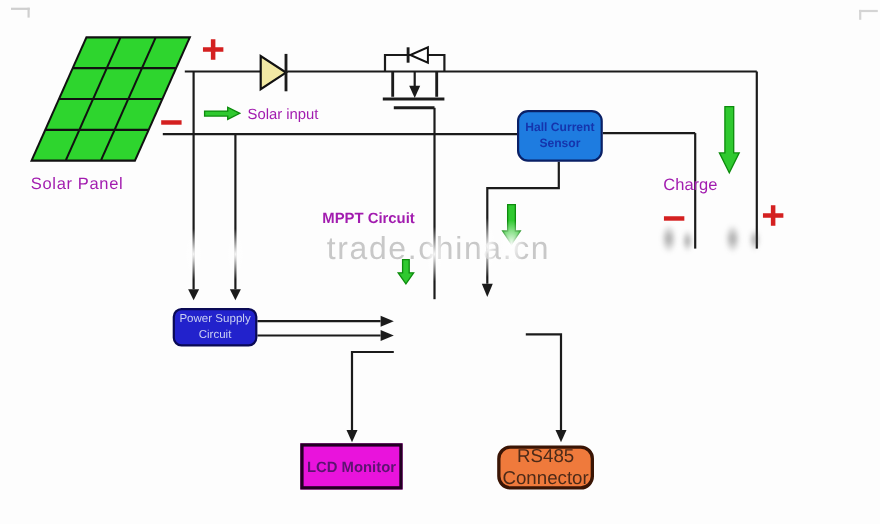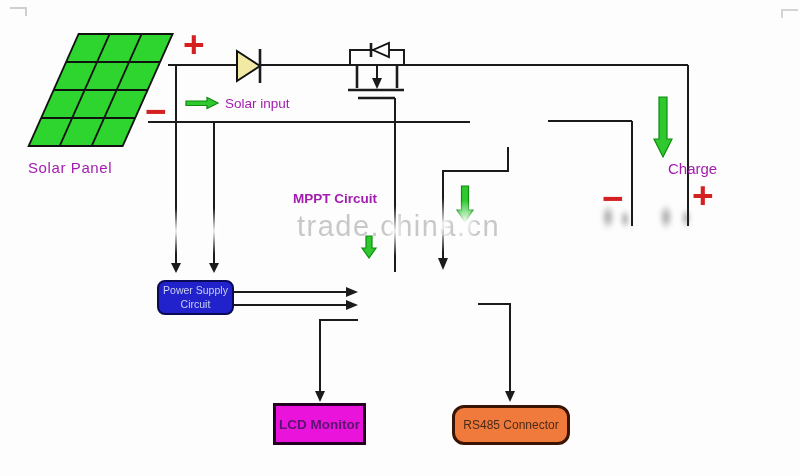--- a/index.html
+++ b/index.html
@@ -24,43 +24,43 @@
   .panel-wrap{left:78px;top:33px;width:96px;height:114px;transform:skewX(-24deg);
     transform-origin:0 0;background:#111;padding:2px}
   .panel-grid{display:grid;width:100%;height:100%;grid-template-columns:repeat(3,1fr);
     grid-template-rows:repeat(4,1fr);gap:2px;background:#111}
   .panel-cell{background:var(--panel-green)}
 
   .lbl{position:absolute;color:#a21caf;line-height:1.15}
   .lbl-solar-panel{left:28px;top:159px;font-size:15px;letter-spacing:.6px}
   .lbl-solar-input{left:225px;top:96px;font-size:13.5px}
   .lbl-mppt{left:293px;top:191px;font-size:13.5px;font-weight:700}
-  .lbl-charge{left:668px;top:160px;font-size:15px}
+  .lbl-charge{left:603px;top:160px;font-size:15px}
   .sign{position:absolute;color:var(--red);font-weight:700;line-height:1}
   .sign-plus-top{left:183px;top:26px;font-size:37px}
   .sign-minus-top{left:145px;top:93px;font-size:37px}
   .sign-bat-minus{left:602px;top:180px;font-size:37px}
   .sign-bat-plus{left:692px;top:177px;font-size:37px}
 
   .block{position:absolute;display:flex;align-items:center;justify-content:center;
     text-align:center;white-space:pre-line}
   .hall{left:470px;top:100px;width:78px;height:47px;background:var(--sensor-blue);
     border:2.5px solid #0a2066;border-radius:10px;color:var(--sensor-text);
     font-size:11px;font-weight:700;line-height:1.3}
   .psu{left:157px;top:280px;width:77px;height:35px;background:var(--psu-blue);
     border:2px solid #0a0a55;border-radius:8px;color:var(--psu-text);font-size:10.5px;line-height:1.25}
   .cpu{left:358px;top:272px;width:120px;height:64px;background:var(--cpu-red);
     border:3px solid var(--cpu-border);border-radius:12px;color:var(--cpu-text);
     font-family:"Liberation Serif",serif;font-weight:700;font-size:40px;letter-spacing:1px}
   .battery{left:593px;top:226px;width:125px;height:59px;background:var(--battery-yellow);
     border:3px solid #141414;border-radius:12px;color:#141414;font-size:27px;letter-spacing:.5px}
   .lcd{left:273px;top:403px;width:93px;height:42px;background:var(--lcd-magenta);
     border:3px solid #220022;border-radius:0;color:var(--lcd-text);font-size:13.5px;font-weight:700}
-  .rs485{left:452px;top:405px;width:118px;height:40px;background:var(--rs485-orange);
-    border:3px solid #3a1505;border-radius:12px;color:var(--rs485-text);font-size:12px}
+  .rs485{left:452px;top:405px;width:88px;height:40px;background:var(--rs485-orange);
+    border:3px solid #3a1505;border-radius:12px;color:var(--rs485-text);font-size:17px}
 
   .watermark{position:absolute;left:297px;top:210px;font-size:29px;letter-spacing:1.5px;
     color:var(--watermark);opacity:.62;font-weight:400}
 
   .smudge-w{position:absolute;background:radial-gradient(closest-side,rgba(255,255,255,.96),rgba(255,255,255,0))}
   .smudge-d{position:absolute;background:radial-gradient(closest-side,rgba(70,70,70,.5),rgba(70,70,70,0));filter:blur(2px)}
   .corner{position:absolute;width:17px;height:9px;border-color:#cfcfcf}
   .corner-tl{left:10px;top:7px;border-top:2px solid #cfcfcf;border-right:2px solid #cfcfcf}
   .corner-tr{left:781px;top:9px;border-top:2px solid #d4d4d4;border-left:2px solid #d4d4d4}
 </style>
@@ -148,20 +148,22 @@
   <div class="sign sign-plus-top">+</div>
   <div class="sign sign-minus-top">−</div>
   <div class="sign sign-bat-minus">−</div>
   <div class="sign sign-bat-plus">+</div>
 
   <div class="lbl lbl-solar-panel">Solar Panel</div>
   <div class="lbl lbl-solar-input">Solar input</div>
   <div class="lbl lbl-mppt">MPPT Circuit</div>
   <div class="lbl lbl-charge">Charge</div>
 
+  <div class="block hall">Hall Current
+Sensor</div>
   <div class="block psu">Power Supply
 Circuit</div>
   <div class="block lcd">LCD Monitor</div>
   <div class="block rs485">RS485 Connector</div>
 
   <div class="smudge-w" style="left:167px;top:208px;width:18px;height:46px"></div>
   <div class="smudge-w" style="left:205px;top:208px;width:18px;height:46px"></div>
   <div class="smudge-w" style="left:386px;top:206px;width:18px;height:50px"></div>
   <div class="smudge-w" style="left:434px;top:198px;width:18px;height:54px"></div>
   <div class="smudge-w" style="left:452px;top:200px;width:26px;height:44px"></div>

